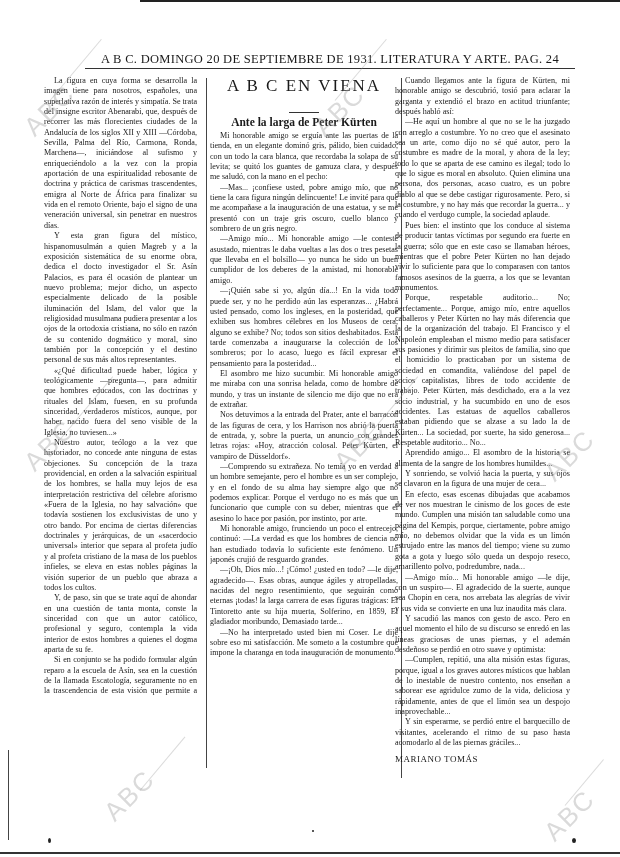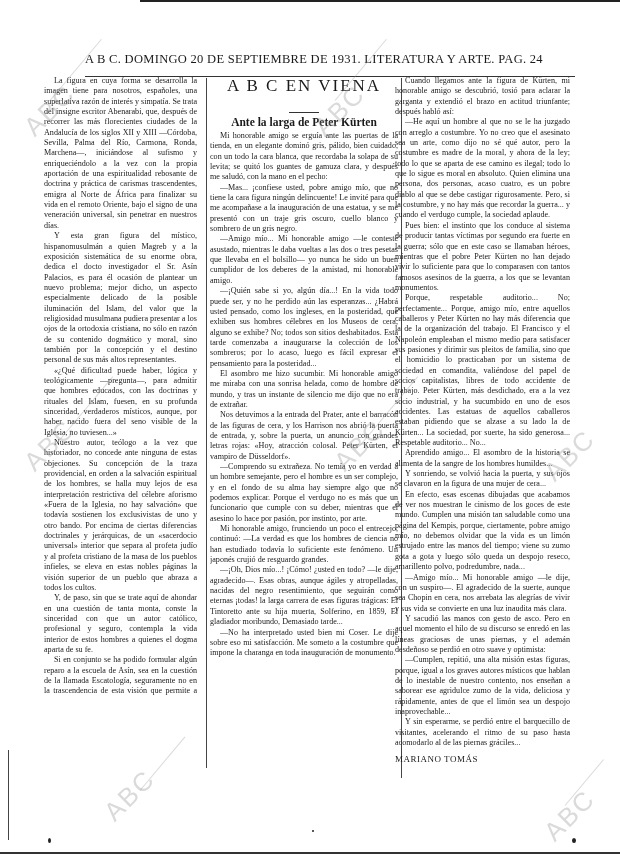--- a/index.html
+++ b/index.html
@@ -6,21 +6,21 @@
   body {
     width: 620px; height: 857px; overflow: hidden;
     background: #ffffff; color: #1a1a1a;
     font-family: "Liberation Serif", "DejaVu Serif", serif;
     position: relative;
   }
   .top-rule { position: absolute; left: 140px; top: 0; width: 480px; height: 2px; background: #222; }
   .masthead {
     position: absolute; left: 85px; top: 52px; width: 490px;
     font-size: 12.5px; letter-spacing: 0.3px; white-space: nowrap;
-    border-bottom: 1px solid #333; padding-bottom: 9px; text-align: left;
+    border-bottom: 1px solid #333; padding-bottom: 1px; text-align: center;
   }
   .col {
     position: absolute; top: 76px;
     font-size: 8.1px; line-height: 10.35px; text-align: justify;
     hyphens: auto; overflow: hidden;
   }
   .col p { margin: 0; text-indent: 10px; }
   .col-left { left: 44px; width: 153px; height: 620px; }
   .col-mid { left: 210px; width: 188px; height: 690px; }
   .col-right { left: 395px; width: 175px; height: 700px; }

